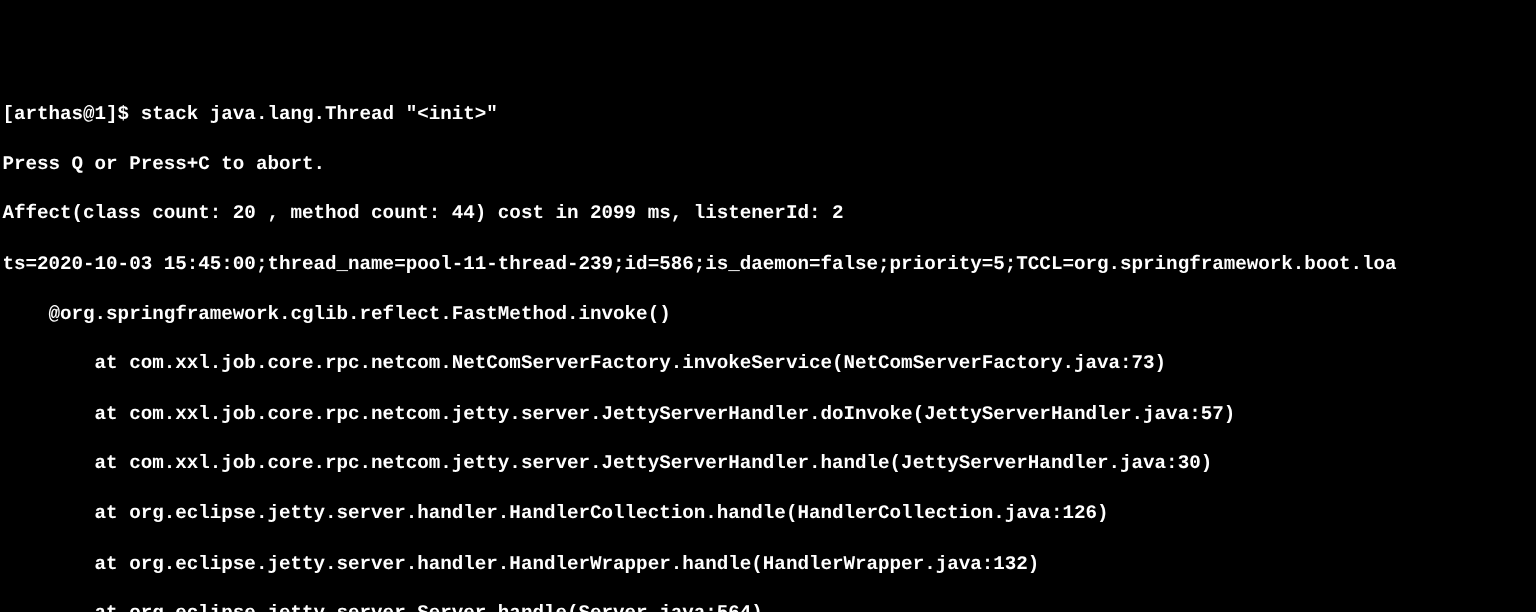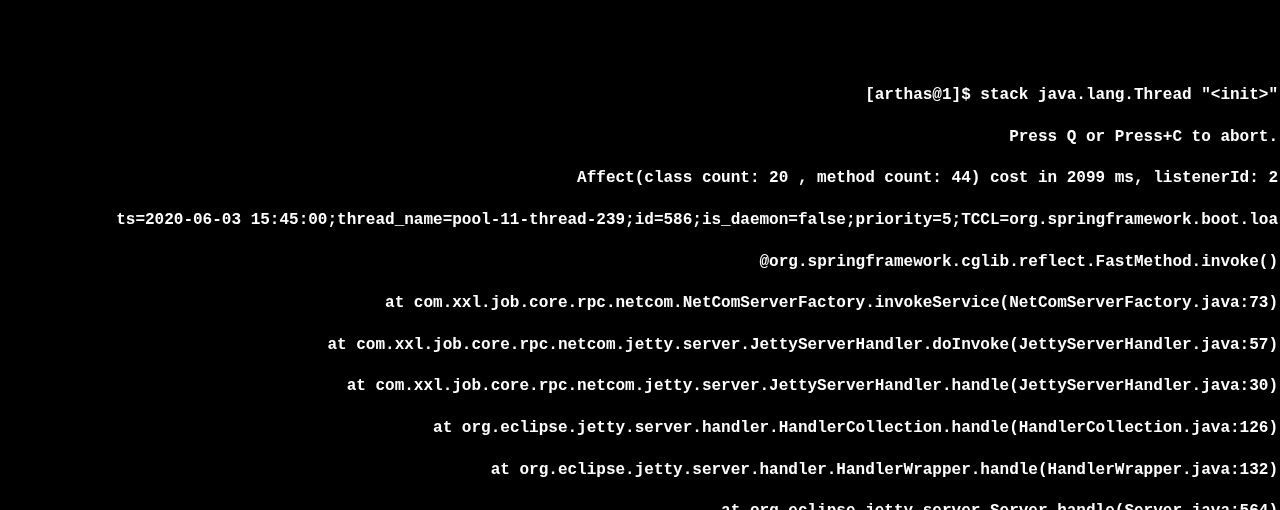--- a/index.html
+++ b/index.html
@@ -15,32 +15,31 @@
       line-height: 1.3;
       padding: 2px 2px;
       white-space: pre;
       overflow: hidden;
       width: 1280px;
       height: 510px;
       font-weight: bold;
     }
     .line {
       display: block;
-      text-align: right;
     }
   </style>
 </head>
 <body>
 
 
 
 <span class="line">[arthas@1]$ stack java.lang.Thread "&lt;init&gt;"</span>
 <span class="line">Press Q or Press+C to abort.</span>
 <span class="line">Affect(class count: 20 , method count: 44) cost in 2099 ms, listenerId: 2</span>
-<span class="line">ts=2020-06-03 15:45:00;thread_name=pool-11-thread-239;id=586;is_daemon=false;priority=5;TCCL=org.springframework.boot.loa</span>
+<span class="line">ts=2020-10-03 15:45:00;thread_name=pool-11-thread-239;id=586;is_daemon=false;priority=5;TCCL=org.springframework.boot.loa</span>
 <span class="line">    @org.springframework.cglib.reflect.FastMethod.invoke()</span>
 <span class="line">        at com.xxl.job.core.rpc.netcom.NetComServerFactory.invokeService(NetComServerFactory.java:73)</span>
 <span class="line">        at com.xxl.job.core.rpc.netcom.jetty.server.JettyServerHandler.doInvoke(JettyServerHandler.java:57)</span>
 <span class="line">        at com.xxl.job.core.rpc.netcom.jetty.server.JettyServerHandler.handle(JettyServerHandler.java:30)</span>
 <span class="line">        at org.eclipse.jetty.server.handler.HandlerCollection.handle(HandlerCollection.java:126)</span>
 <span class="line">        at org.eclipse.jetty.server.handler.HandlerWrapper.handle(HandlerWrapper.java:132)</span>
 <span class="line">        at org.eclipse.jetty.server.Server.handle(Server.java:564)</span>
 
 
 

